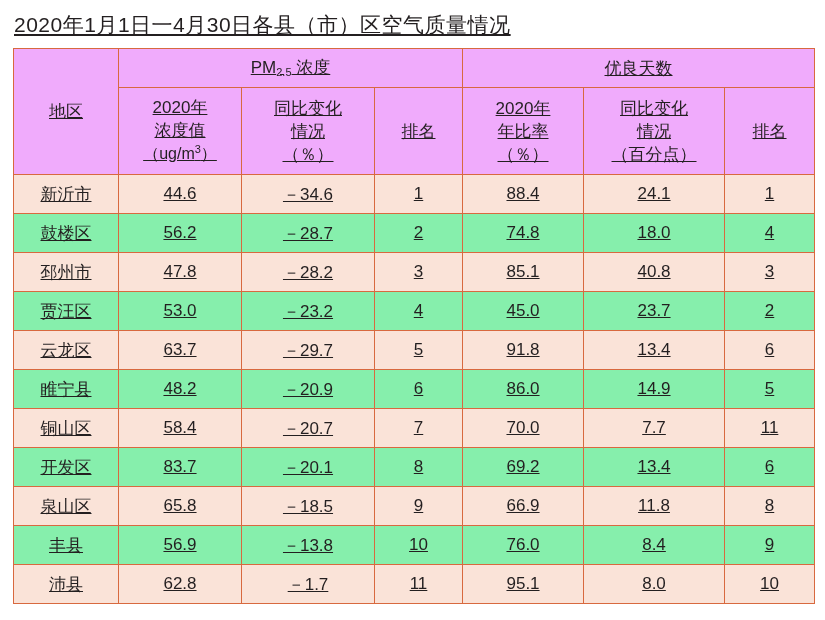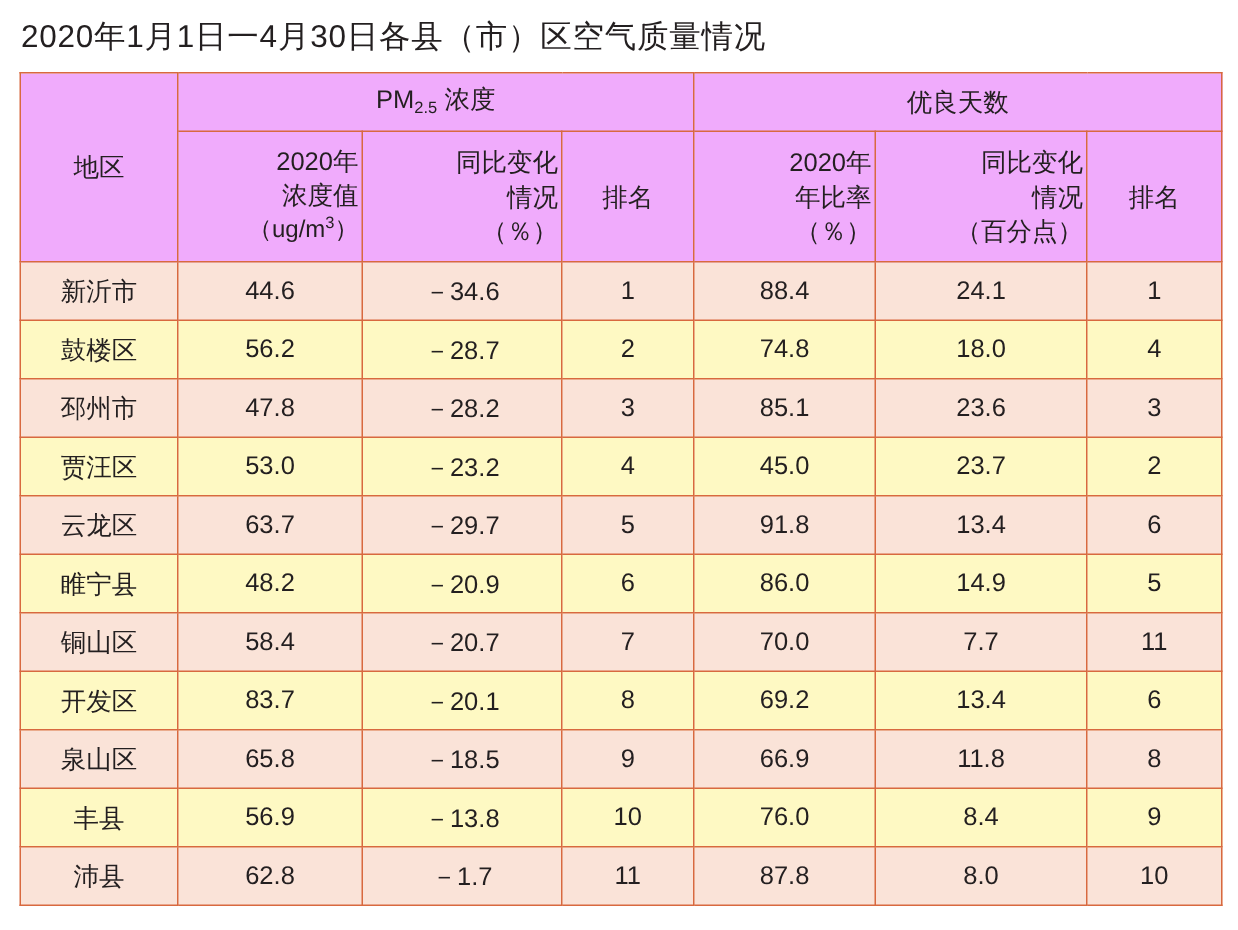--- a/index.html
+++ b/index.html
@@ -13,20 +13,21 @@
     font-family: "Liberation Sans", sans-serif;
     color: #231f20;
     overflow: hidden;
   }
   .page {
     width: 733px;
     height: 620px;
     box-sizing: border-box;
     padding: 10px 12px 0 12px;
     position: relative;
+    text-decoration: underline;
   }
   .doc-title {
     font-size: 21px;
     line-height: 30px;
     letter-spacing: 0.5px;
     color: #231f20;
     padding-left: 2px;
     margin-bottom: 8px;
     white-space: nowrap;
   }
@@ -63,21 +64,20 @@
     font-size: 18px;
   }
   th.sub-head {
     height: 86px;
   }
   th.region-head {
     font-size: 18px;
   }
   .sub-line {
     display: block;
-    text-align: right;
   }
   .unit-small {
     font-size: 16px;
   }
   sub {
     font-size: 11px;
     vertical-align: baseline;
     position: relative;
     top: 3px;
   }
@@ -89,21 +89,21 @@
   }
   table.data-table tbody td {
     height: 38px;
     font-size: 17px;
     padding: 0 2px;
   }
   tbody tr.odd td {
     background: #fae3d8;
   }
   tbody tr.even td {
-    background: #fef9c3;
+    background: #86efac;
   }
   td.region-cell {
     font-size: 17px;
     margin-left: 40px;
   }
 </style>
 </head>
 <body>
 
 <div class="page">
@@ -171,21 +171,21 @@
         <td>74.8</td>
         <td>18.0</td>
         <td>4</td>
       </tr>
       <tr class="odd">
         <td class="region-cell">邳州市</td>
         <td>47.8</td>
         <td>－28.2</td>
         <td>3</td>
         <td>85.1</td>
-        <td>23.6</td>
+        <td>40.8</td>
         <td>3</td>
       </tr>
       <tr class="even">
         <td class="region-cell">贾汪区</td>
         <td>53.0</td>
         <td>－23.2</td>
         <td>4</td>
         <td>45.0</td>
         <td>23.7</td>
         <td>2</td>
@@ -242,20 +242,20 @@
         <td>10</td>
         <td>76.0</td>
         <td>8.4</td>
         <td>9</td>
       </tr>
       <tr class="odd">
         <td class="region-cell">沛县</td>
         <td>62.8</td>
         <td>－1.7</td>
         <td>11</td>
-        <td>87.8</td>
+        <td>95.1</td>
         <td>8.0</td>
         <td>10</td>
       </tr>
     </tbody>
   </table>
 
 </div>
 
 </body></html>

